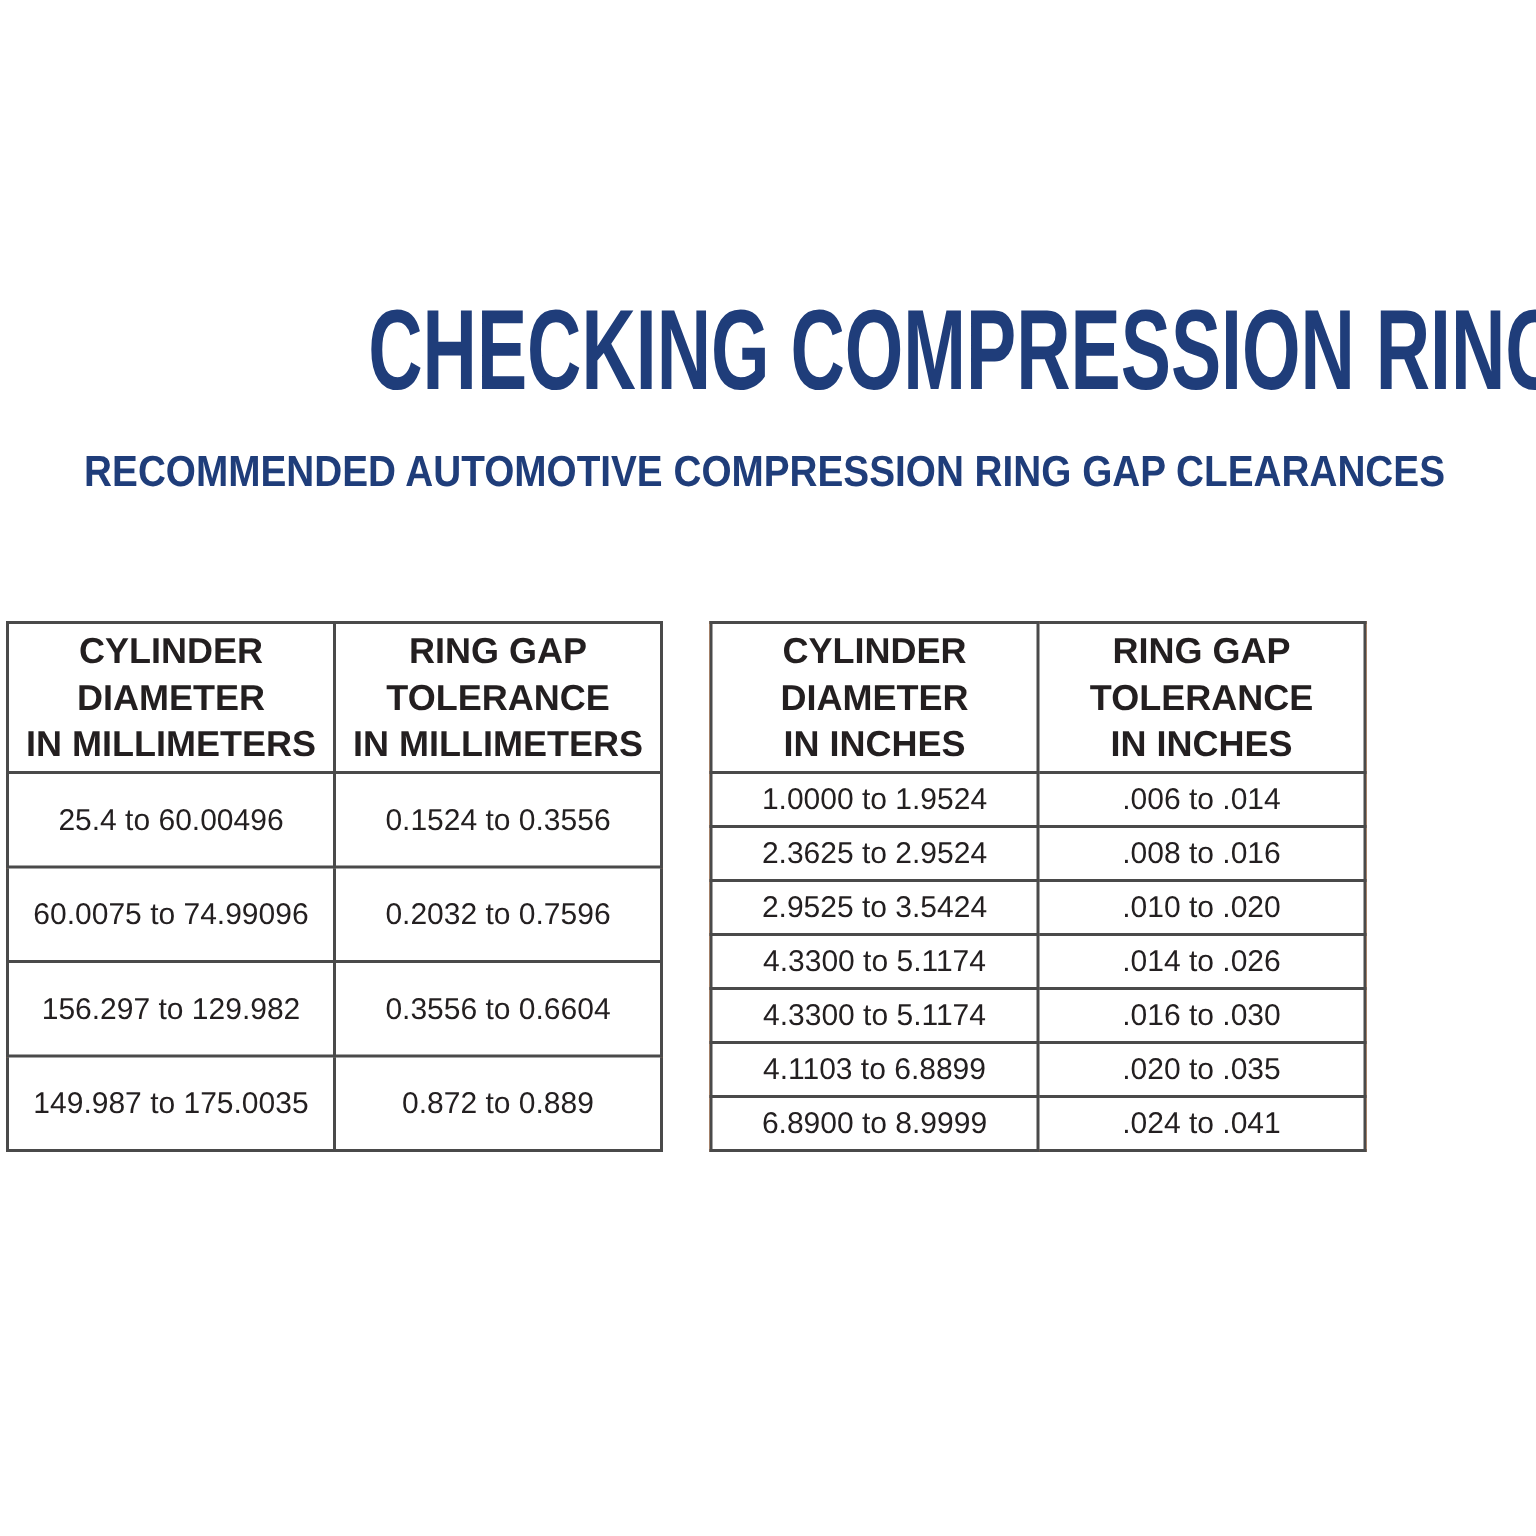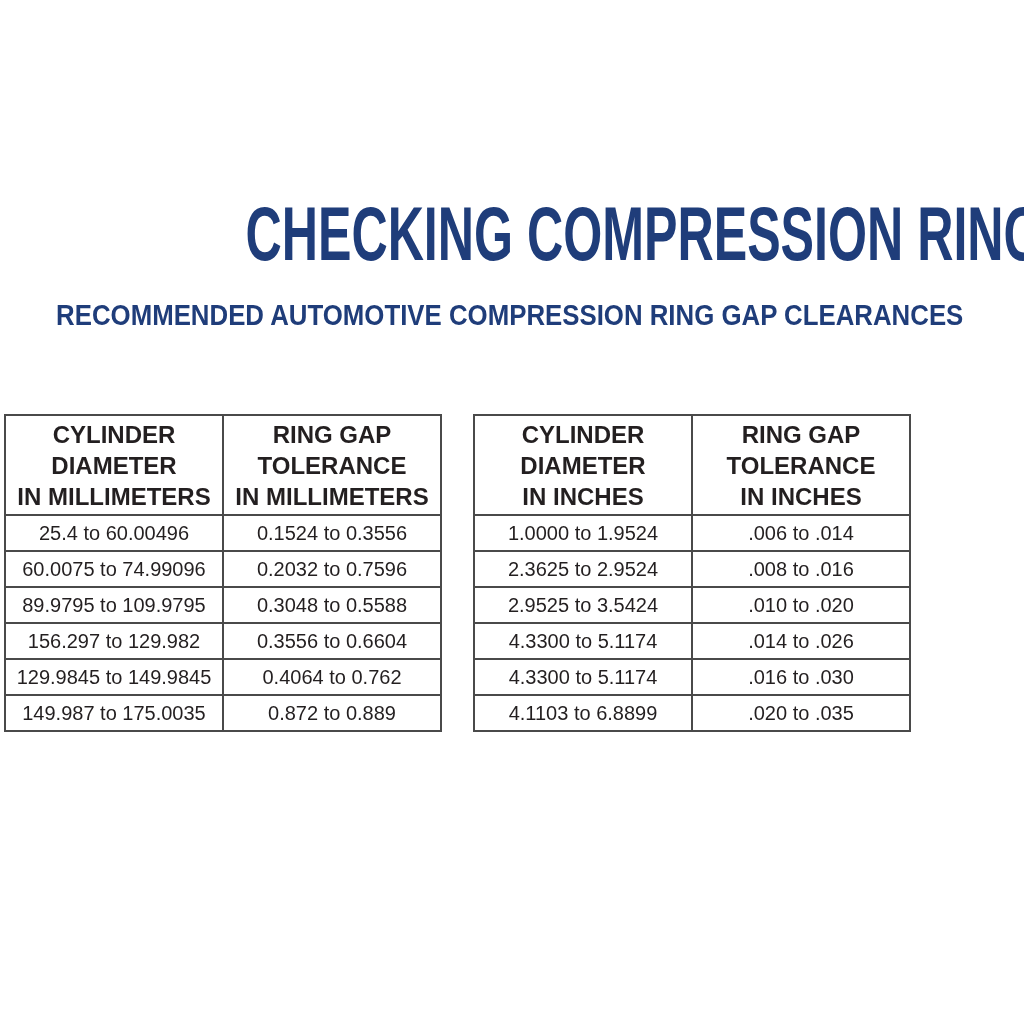--- a/index.html
+++ b/index.html
@@ -113,30 +113,22 @@
       <tbody>
           <tr>
             <td>25.4 to 60.00496</td>
             <td>0.1524 to 0.3556</td>
           </tr>
           <tr>
             <td>60.0075 to 74.99096</td>
             <td>0.2032 to 0.7596</td>
           </tr>
           <tr>
-            <td>89.9795 to 109.9795</td>
-            <td>0.3048 to 0.5588</td>
-          </tr>
-          <tr>
             <td>156.297 to 129.982</td>
             <td>0.3556 to 0.6604</td>
-          </tr>
-          <tr>
-            <td>129.9845 to 149.9845</td>
-            <td>0.4064 to 0.762</td>
           </tr>
           <tr>
             <td>149.987 to 175.0035</td>
             <td>0.872 to 0.889</td>
           </tr>
         </tbody>
     </table>
 
     <table class="spec-table">
       <thead>
@@ -167,18 +159,22 @@
             <td>.014 to .026</td>
           </tr>
           <tr>
             <td>4.3300 to 5.1174</td>
             <td>.016 to .030</td>
           </tr>
           <tr>
             <td>4.1103 to 6.8899</td>
             <td>.020 to .035</td>
           </tr>
+          <tr>
+            <td>6.8900 to 8.9999</td>
+            <td>.024 to .041</td>
+          </tr>
         </tbody>
     </table>
 
   </div>
 
 </div>
 
 </body></html>

